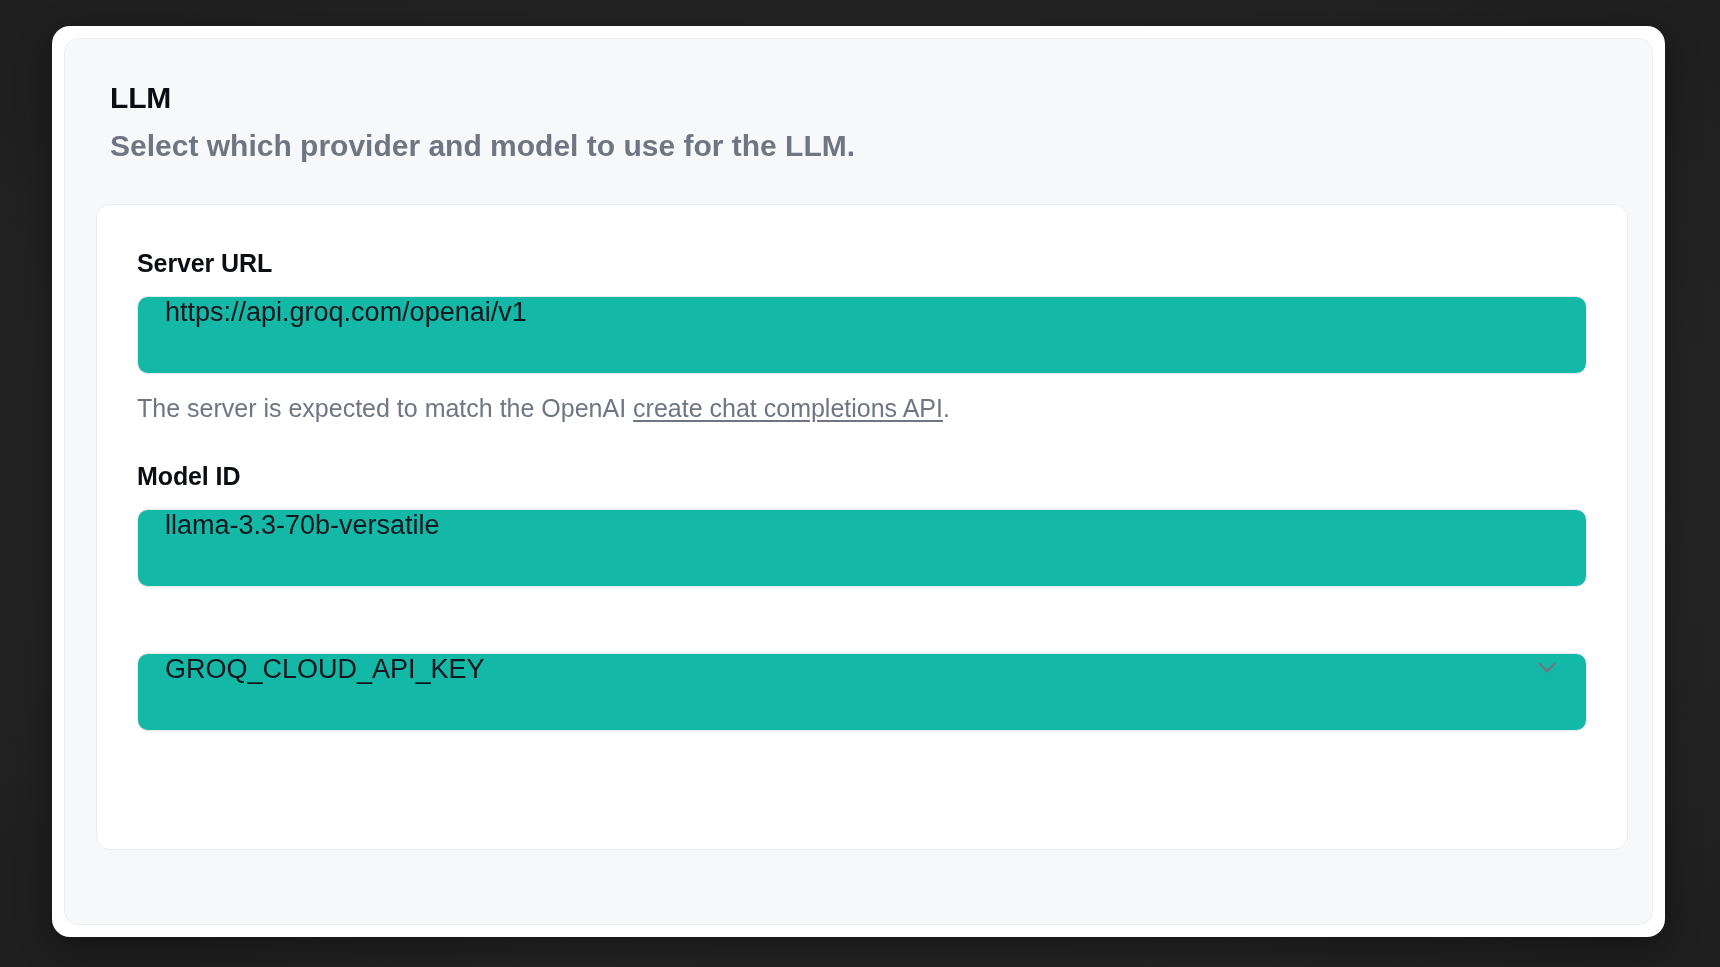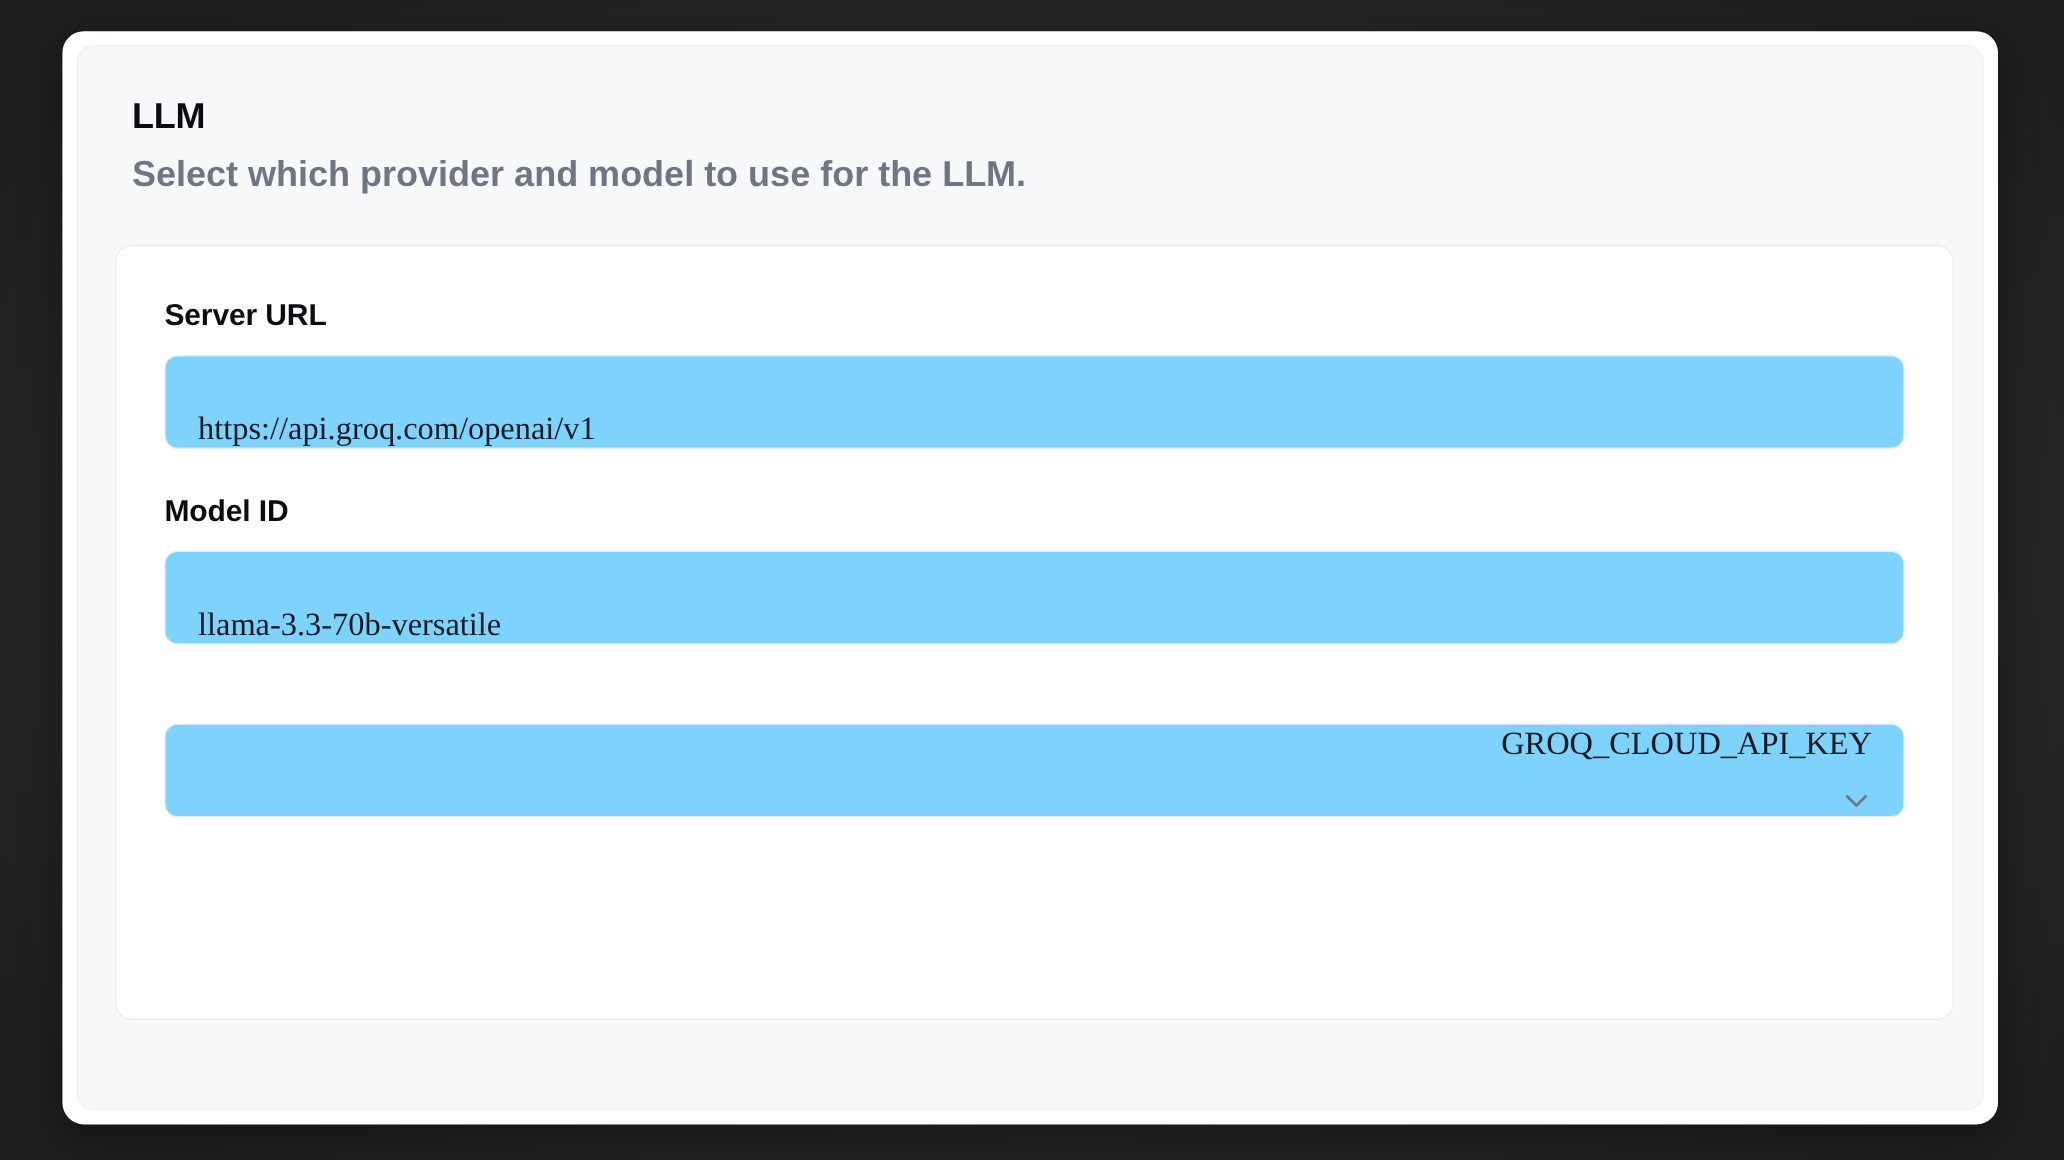--- a/index.html
+++ b/index.html
@@ -128,41 +128,40 @@
     font-weight: 700;
     color: #0b0d12;
     letter-spacing: -0.1px;
     display: block;
   }
 
   .control {
     margin-top: 18px;
     width: 100%;
     height: 78px;
-    background: #7dd3fc;
+    background: #14b8a6;
     border: 1px solid #e9eaee;
     border-radius: 11px;
     display: flex;
-    align-items: flex-end;
+    align-items: flex-start;
     justify-content: space-between;
     padding: 0 26px 0 27px;
     box-shadow: 0 1px 1px rgba(16,24,40,0.02);
-    font-family: Liberation Serif, serif;
   }
 
   .control-text {
     font-size: 27px;
     color: #14171f;
     font-weight: 400;
     white-space: nowrap;
     overflow: hidden;
     text-overflow: ellipsis;
   }
 
-  .control.is-select { cursor: pointer; flex-direction: column; }
+  .control.is-select { cursor: pointer; }
 
   .helper {
     margin-top: 19px;
     font-size: 25px;
     color: #6f7583;
     line-height: 1.25;
   }
 
   .helper-link {
     color: #6f7583;
@@ -192,20 +191,23 @@
 
 
     </div>
 
     <div class="form-card">
 
       <div class="field">
         <span class="field-label">Server URL</span>
         <div class="control">
           <span class="control-text">https://api.groq.com/openai/v1</span>
+        </div>
+        <div class="helper">
+          <span>The server is expected to match the OpenAI </span><a class="helper-link">create chat completions API</a><span>.</span>
         </div>
       </div>
 
       <div class="spacer-md"></div>
 
       <div class="field">
         <span class="field-label">Model ID</span>
         <div class="control">
           <span class="control-text">llama-3.3-70b-versatile</span>
         </div>

